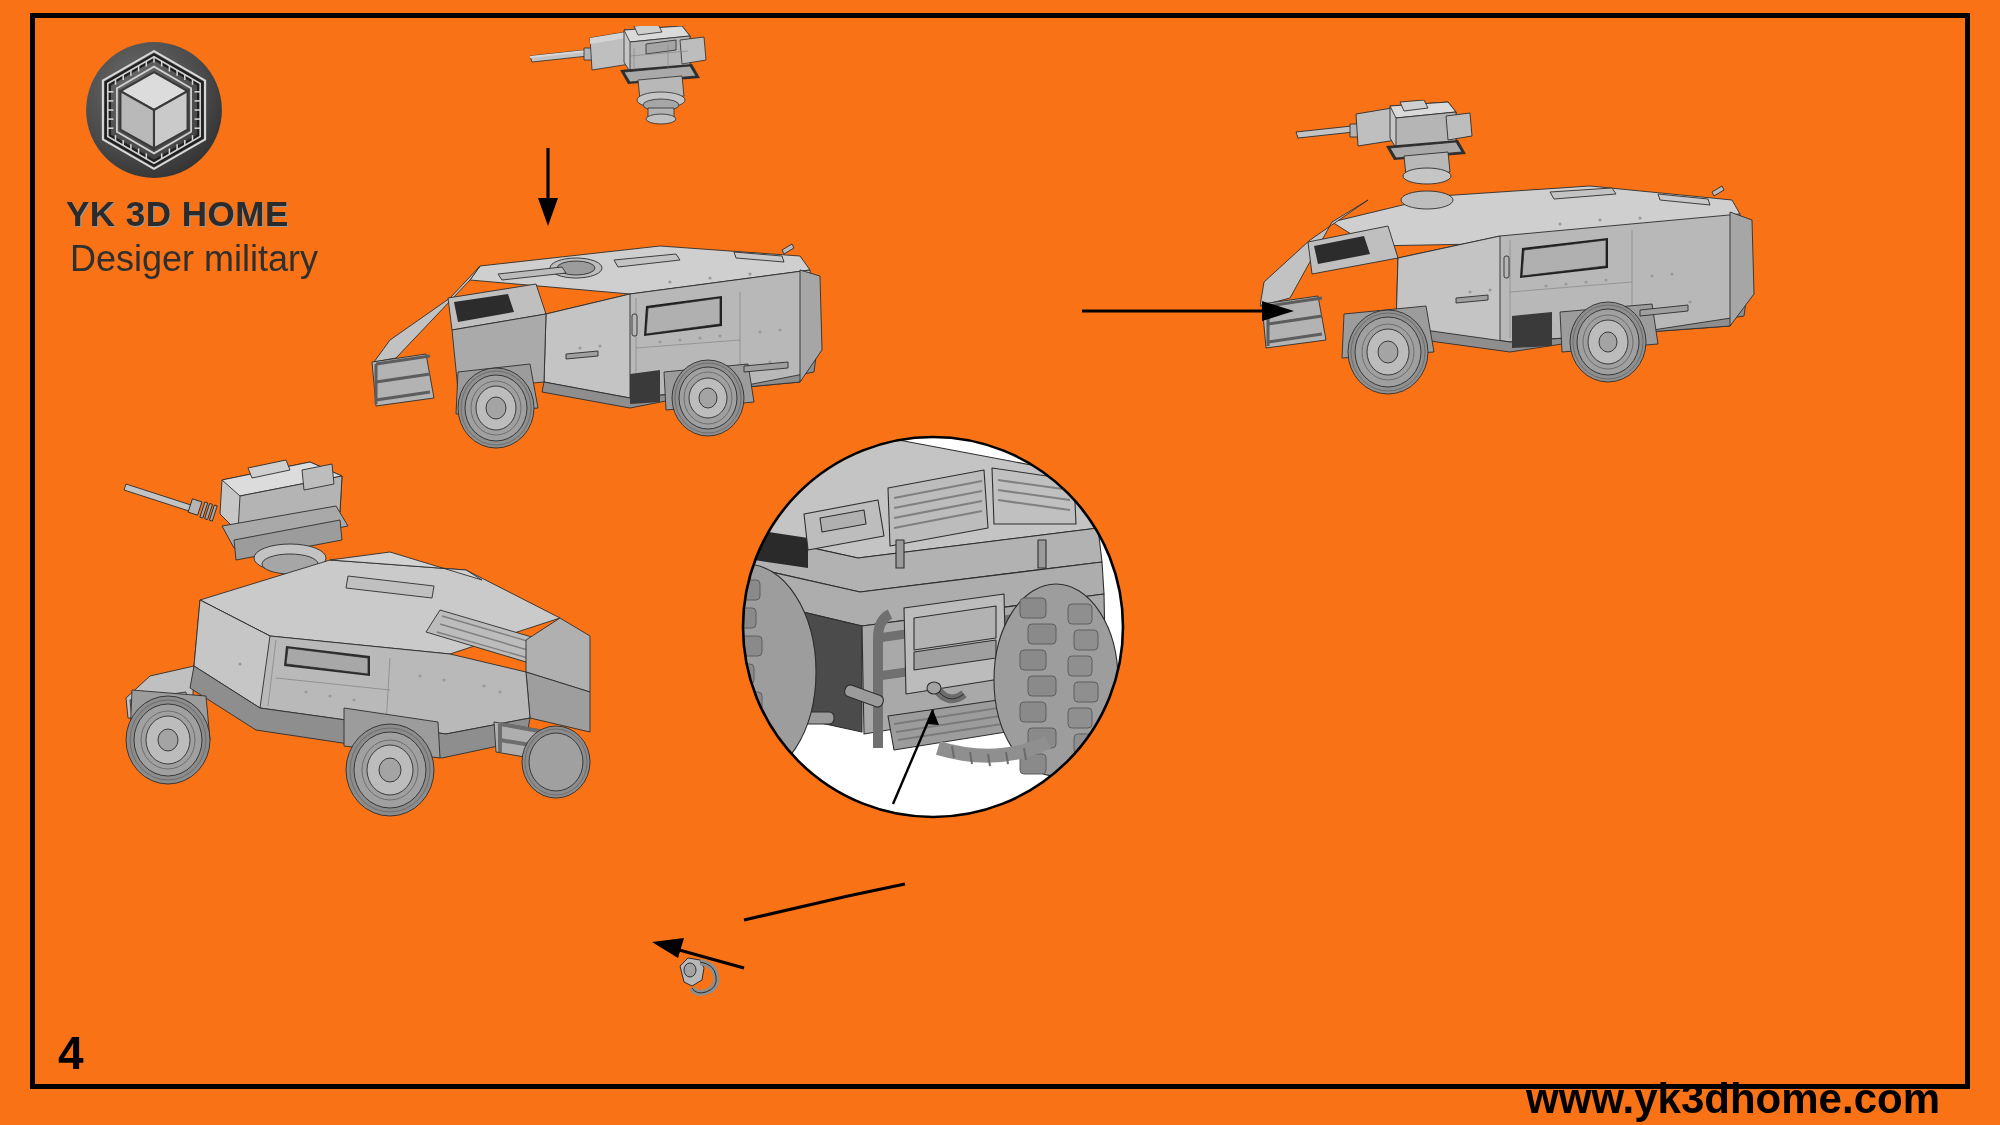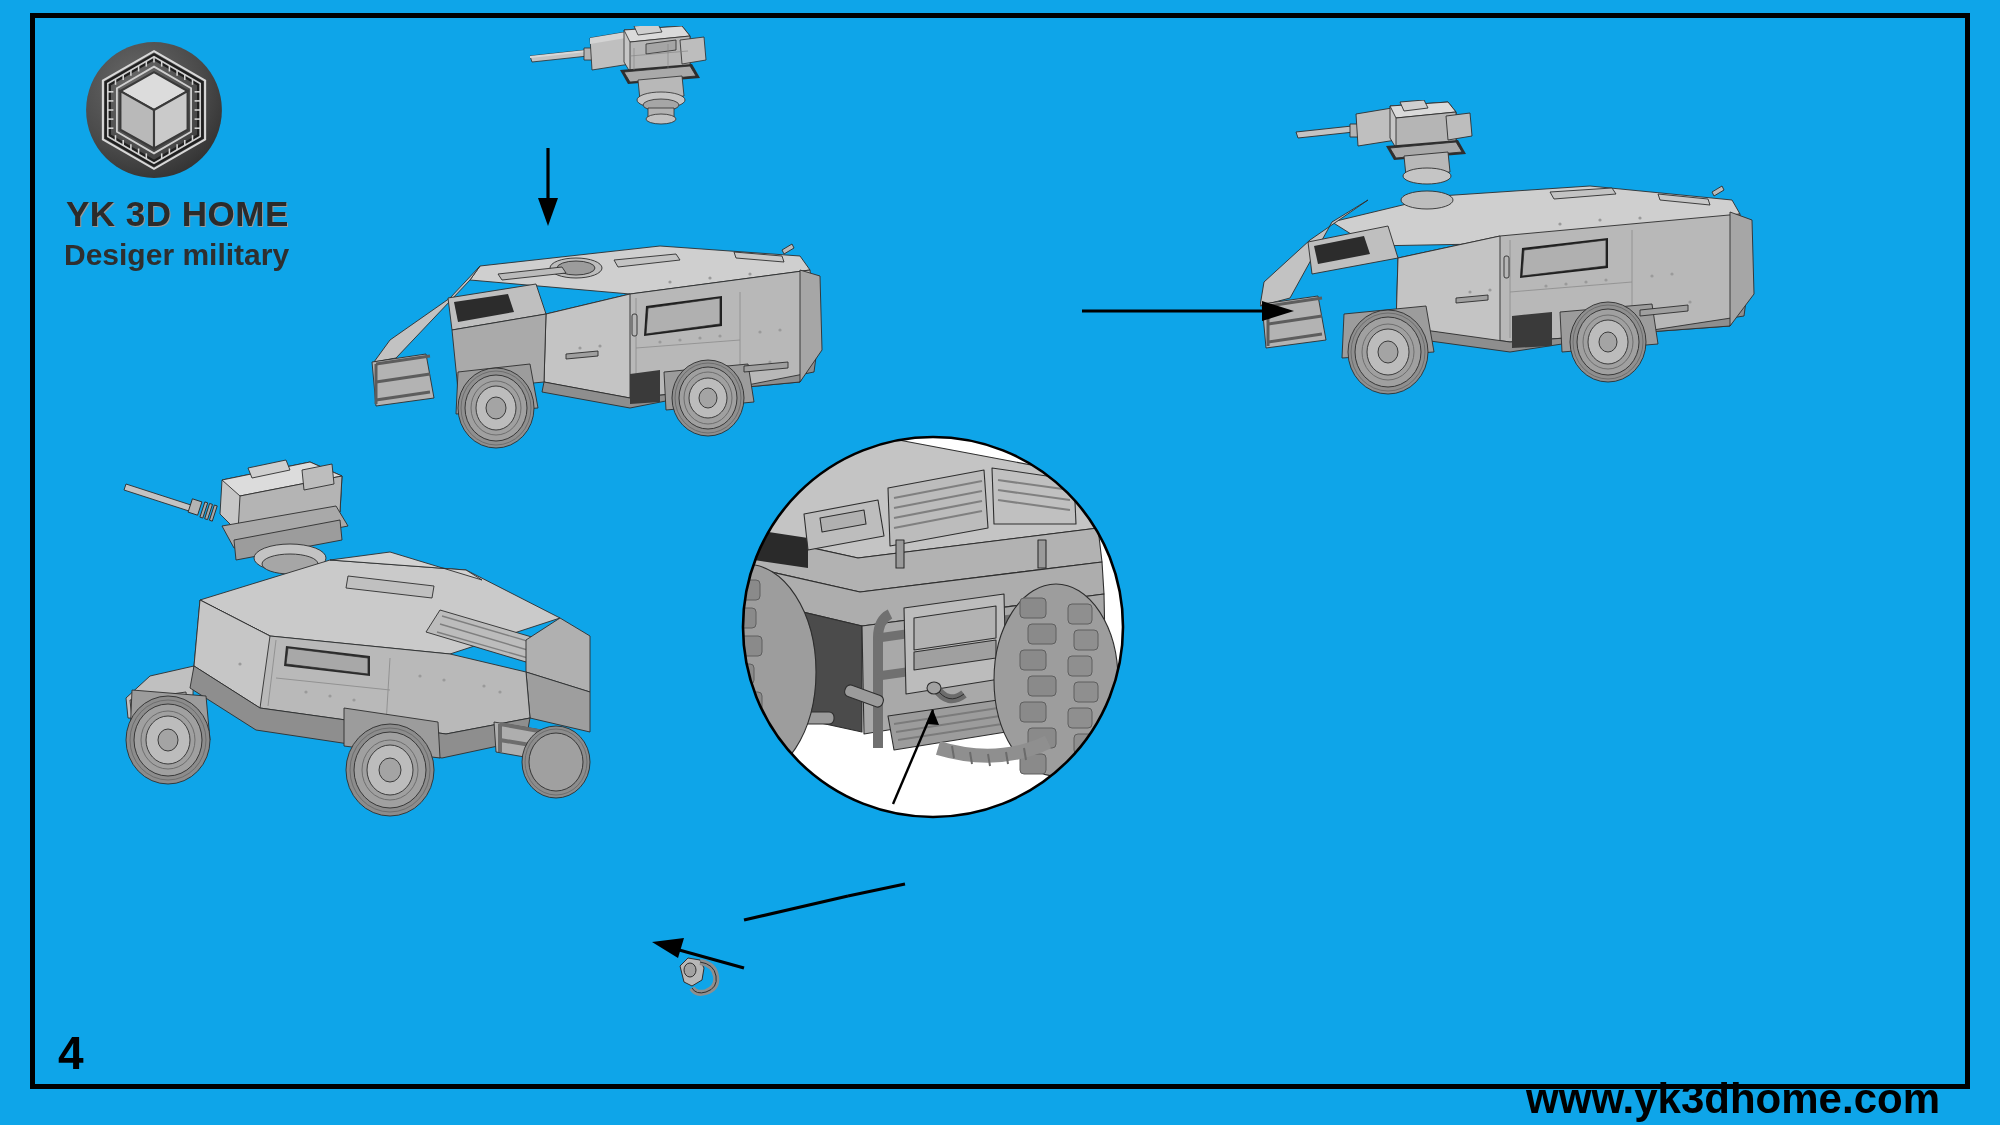--- a/index.html
+++ b/index.html
@@ -1,42 +1,42 @@
 <!DOCTYPE html>
 <html><head>
 <meta charset="utf-8">
 <style>
   * { margin:0; padding:0; box-sizing:border-box; }
   html,body { background:#ffffff; }
   body { width:2000px; height:1125px; font-family:"Liberation Sans", sans-serif; position:relative; overflow:hidden; }
 
   #page {
     position:absolute; left:0; top:0; width:2000px; height:1125px;
-    background:#0ea5e9;
+    background:#f97316;
   }
 
   
   #page-border {
     position:absolute;
     left:30px; top:13px; right:30px; bottom:36px;
     border:5px solid #000000;
     pointer-events:none;
   }
 
   
   #brand { position:absolute; left:62px; top:40px; width:300px; }
   #brand-logo { width:140px; height:140px; margin-left:22px; display:block; }
   #brand-title {
     font-size:35px; font-weight:bold; letter-spacing:0.5px;
     color:#2b2b2b; margin-top:14px; margin-left:4px; white-space:nowrap;
     text-shadow:1px 1px 0 #9a9a9a;
   }
   #brand-sub {
-    font-size:30px; font-weight:bold; color:#2f2f2f;
-    margin-top:4px; margin-left:2px; white-space:nowrap;
+    font-size:36px; font-weight:normal; color:#2f2f2f;
+    margin-top:4px; margin-left:8px; white-space:nowrap;
   }
 
   
   #page-number {
     position:absolute; left:58px; top:1030px;
     font-size:46px; font-weight:bold; color:#000;
     line-height:1;
   }
   #site-url {
     position:absolute; right:60px; top:1038px;

